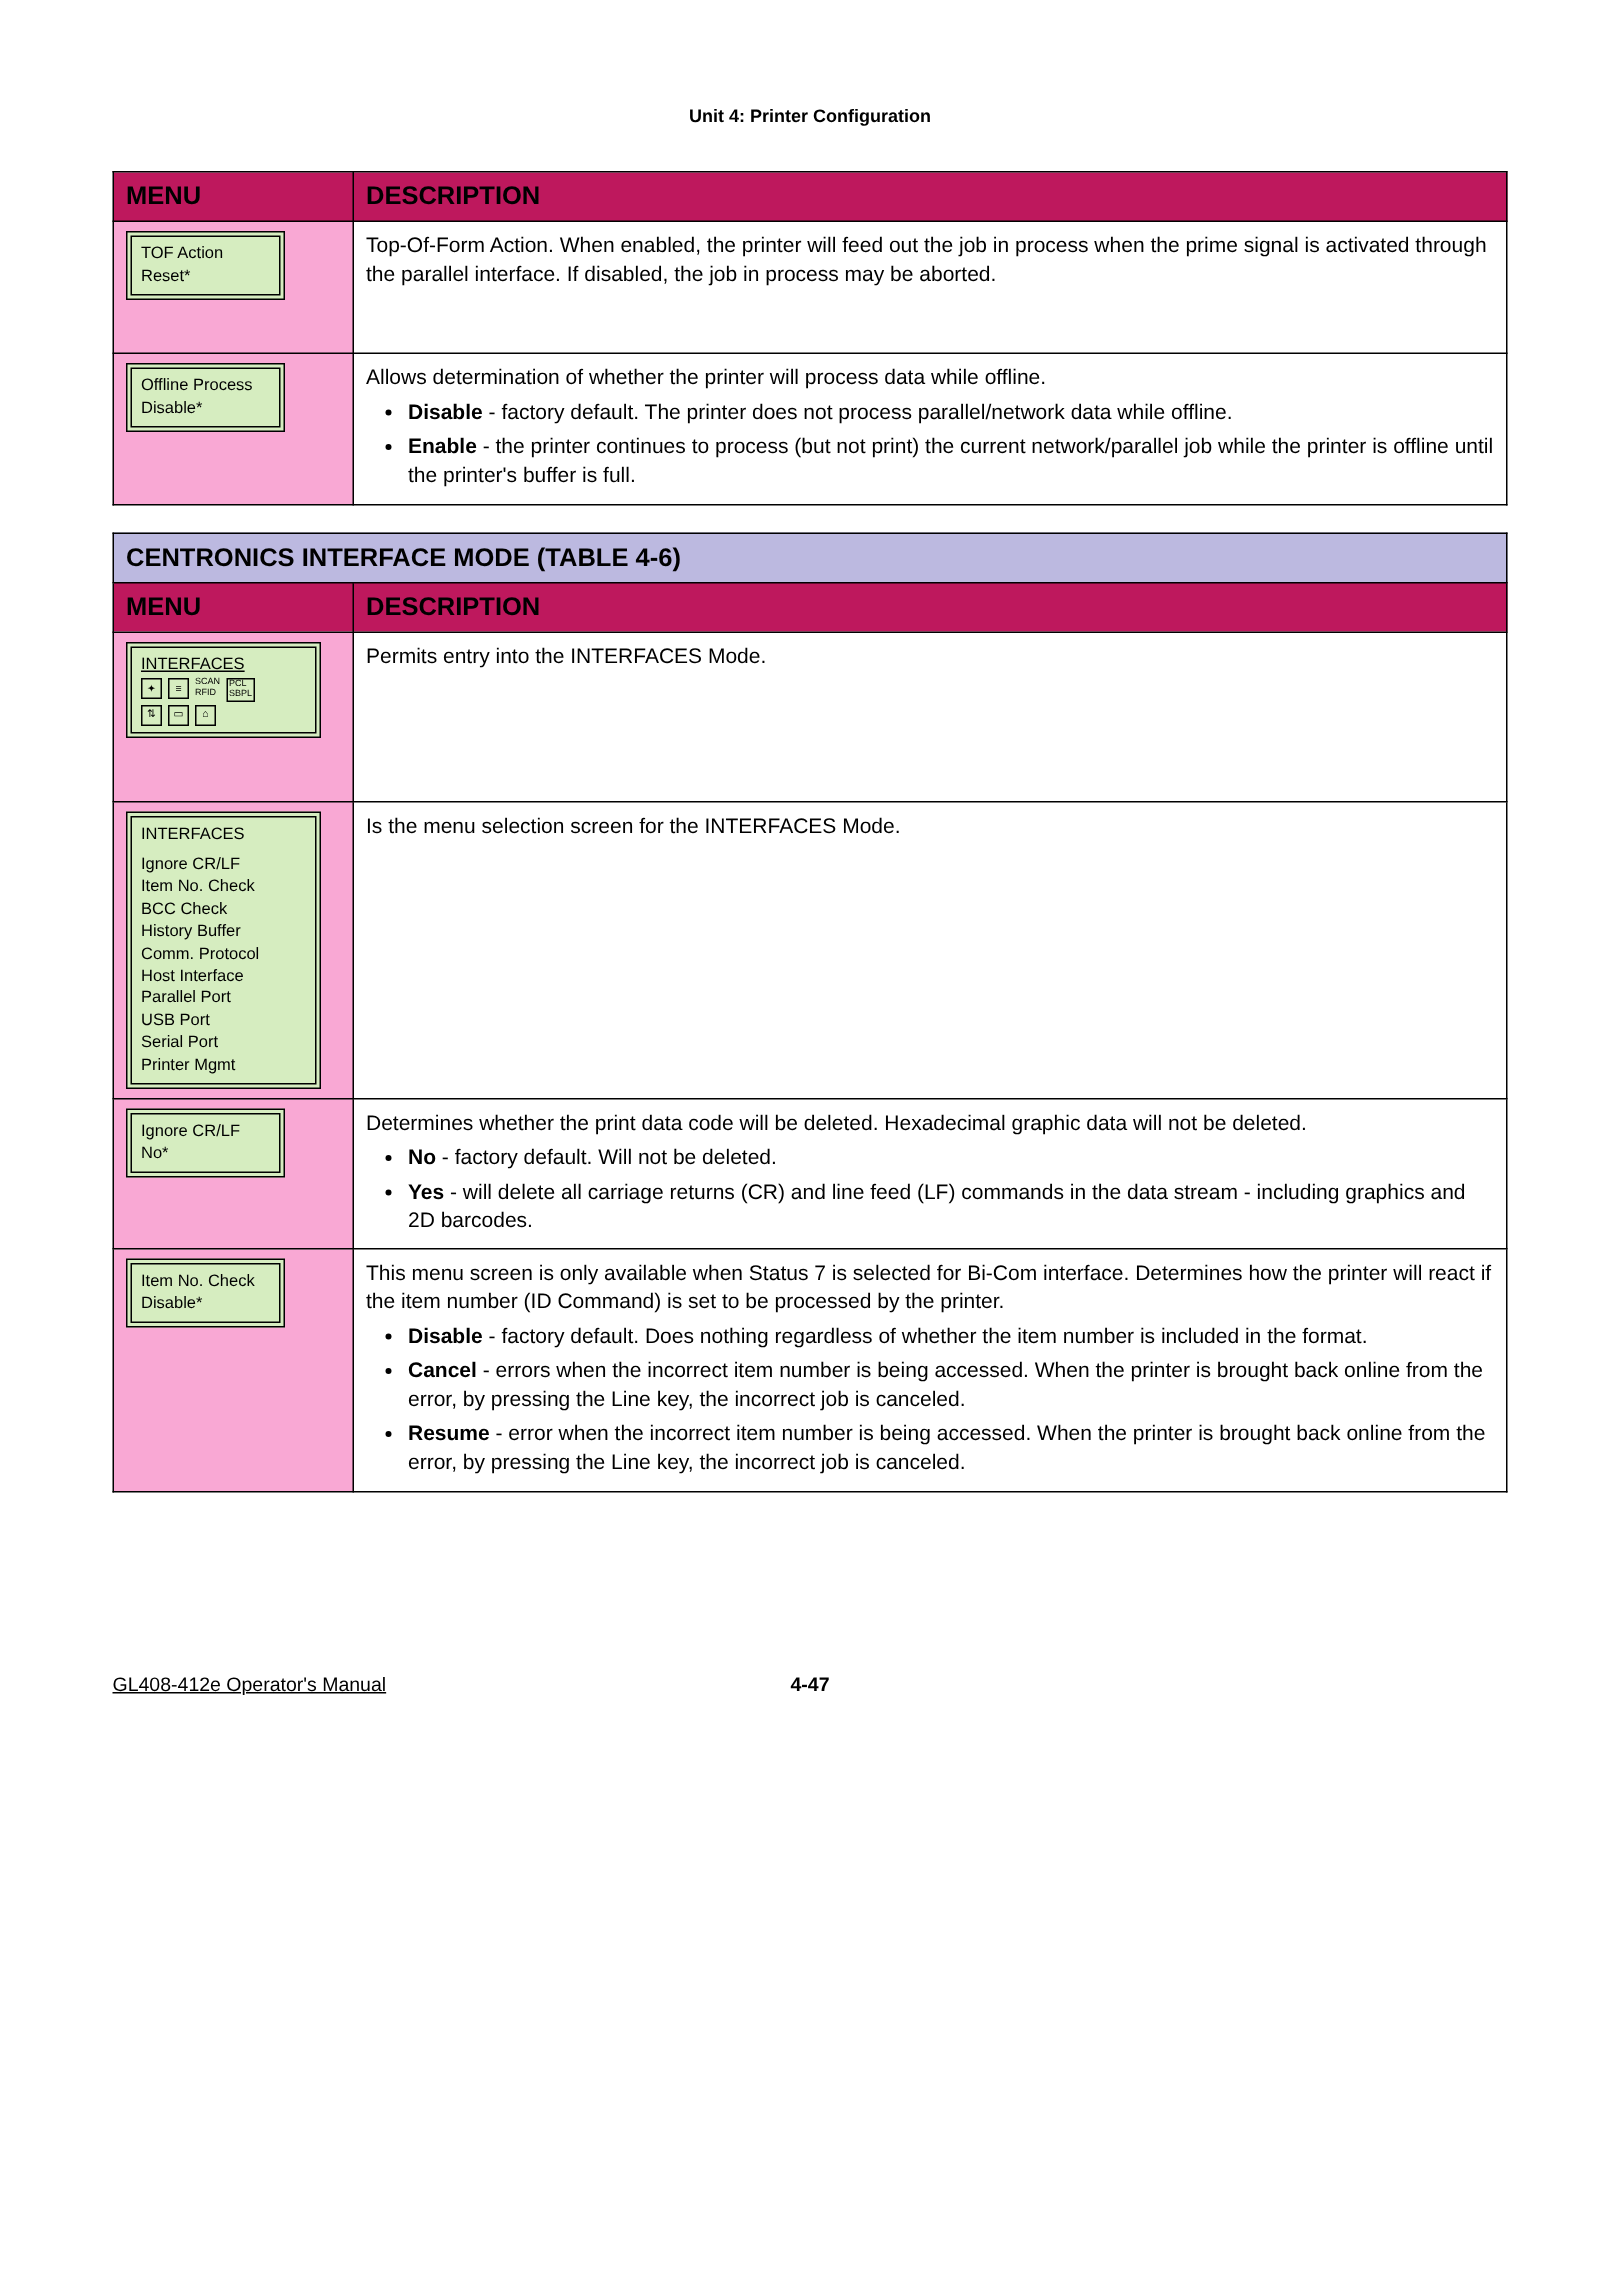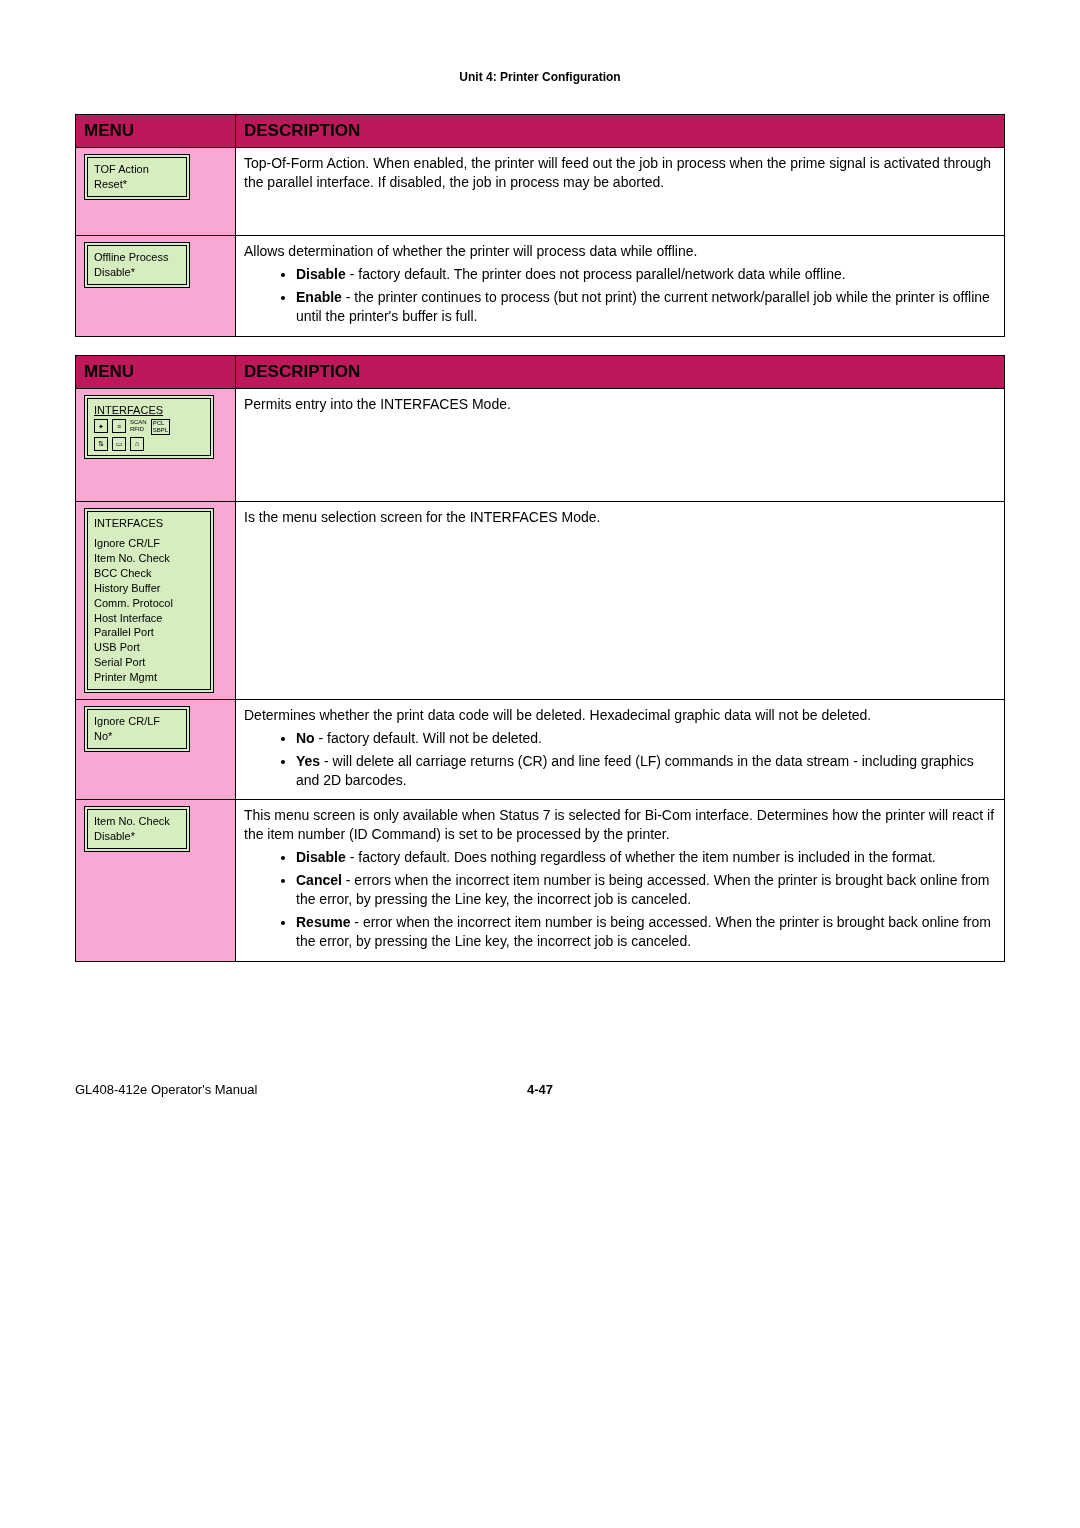--- a/index.html
+++ b/index.html
@@ -53,21 +53,20 @@
     font-size: 14px;
     text-align: justify;
     line-height: 1.35;
   }
   td.desc-cell ul {
     margin: 4px 0 0 0;
     padding-left: 28px;
   }
   td.desc-cell li {
     margin-bottom: 4px;
-    margin-left: 24px;
   }
   .lcd-box {
     display: inline-block;
     text-align: left;
     border: 1.5px solid #000;
     padding: 2px;
     background: #d6edc0;
   }
   .lcd-inner {
     border: 1px solid #000;
@@ -102,21 +101,21 @@
     justify-content: space-between;
     font-size: 13px;
     margin-top: 120px;
   }
   .footer .page {
     font-weight: bold;
     position: absolute;
     left: 50%;
     transform: translateX(-50%);
   }
-  .footer-wrap { position: relative; }
+  .footer-wrap { position: relative; text-decoration: underline; }
   b { font-weight: bold; }
 </style>
 </head>
 <body>
 
 <div class="unit-header">Unit 4: Printer Configuration</div>
 
 <table class="cfg">
   <colgroup>
       <col class="menu-col">
@@ -161,20 +160,23 @@
   </tr>
 </tbody>
   </table>
 
 <table class="cfg">
   <colgroup>
       <col class="menu-col">
       <col class="desc-col">
     </colgroup>
   <tbody>
+      <tr>
+        <th class="title-cell" colspan="2">CENTRONICS INTERFACE MODE (TABLE 4-6)</th>
+      </tr>
   <tr>
     <th class="col-menu">MENU</th>
     <th class="col-desc">DESCRIPTION</th>
   </tr>
 
   <tr>
     <td class="menu-cell" style="height:100px;">
       <div class="lcd-box">
         <div class="lcd-inner" style="min-width:110px;">
           <div class="lcd-title-row">INTERFACES</div>

